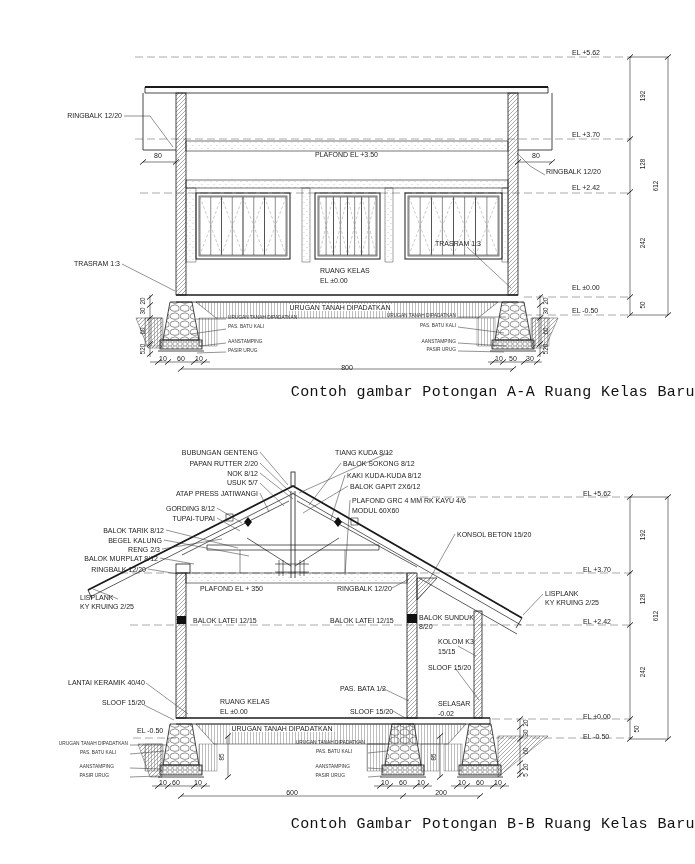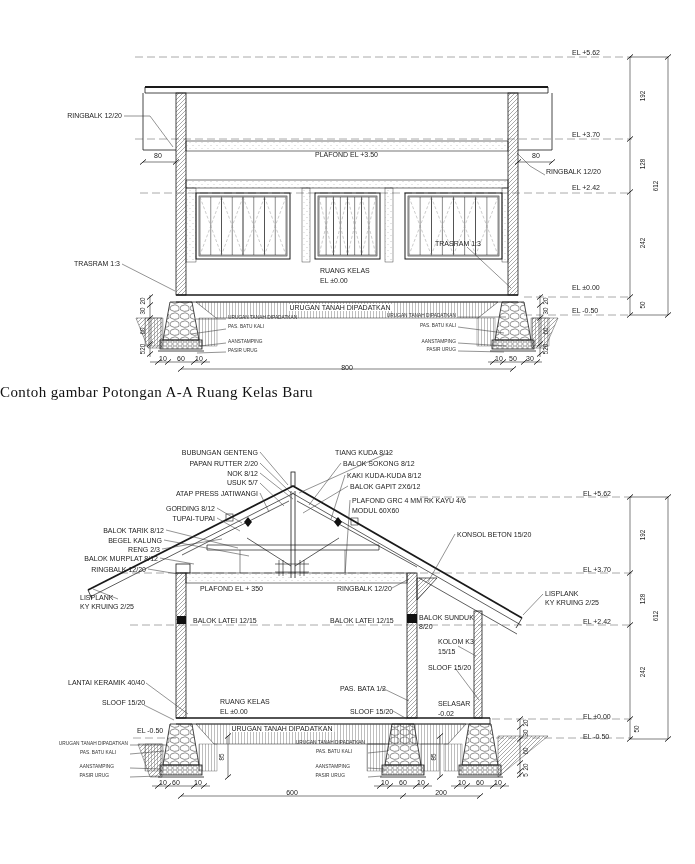--- a/index.html
+++ b/index.html
@@ -8,22 +8,22 @@
   svg{position:absolute;left:0;top:0;}
   svg .ln{stroke:#1a1a1a;fill:none;}
   svg .dash line{stroke:#8f8f8f;stroke-width:.75;stroke-dasharray:8 4;}
   svg .dims line{stroke:#2a2a2a;stroke-width:.6;}
   .layer{position:absolute;left:0;top:0;width:695px;height:864px;}
   .lbl{position:absolute;font-size:7px;line-height:1;color:#1c1c1c;white-space:nowrap;}
   .lbl.sm{font-size:4.8px;color:#333;}
   .lbl.ac{transform:translateX(-50%);}
   .lbl.rot{font-size:6.3px;transform:translate(-50%,-50%) rotate(-90deg);}
   .lbl.bg{background:#fff;padding:0 2px;}
-  .caption{position:absolute;width:100%;text-align:left;
-           font-family:Liberation Serif, serif;font-size:15px;letter-spacing:.4px;color:#111;}
+  .caption{position:absolute;width:100%;text-align:right;
+           font-family:Liberation Mono, monospace;font-size:15px;letter-spacing:.4px;color:#111;}
 </style>
 </head>
 <body>
 
 <div class="canvas">
 
 <svg id="lines" width="695" height="864" viewBox="0 0 695 864">
   <defs>
     <pattern id="hatch" width="4" height="4" patternUnits="userSpaceOnUse">
       <line x1="0" y1="4" x2="4" y2="0" stroke="#555" stroke-width="0.5"></line>
@@ -471,14 +471,15 @@
       <div class="lbl ac" style="top: 779px; left: 498px;">10</div>
       <div class="lbl ac" style="top: 789px; left: 292px;">600</div>
       <div class="lbl ac" style="top: 789px; left: 441px;">200</div>
       <div class="lbl rot" style="top: 535px; left: 643px;">192</div>
       <div class="lbl rot" style="top: 599px; left: 643px;">128</div>
       <div class="lbl rot" style="top: 672px; left: 643px;">242</div>
       <div class="lbl rot" style="top: 616px; left: 656px;">612</div>
     </div>
 
 <div class="caption" style="top:384px">Contoh gambar Potongan A-A Ruang Kelas Baru</div>
+<div class="caption" style="top:816px">Contoh Gambar Potongan B-B Ruang Kelas Baru</div>
 
 </div>
 
 </body></html>

